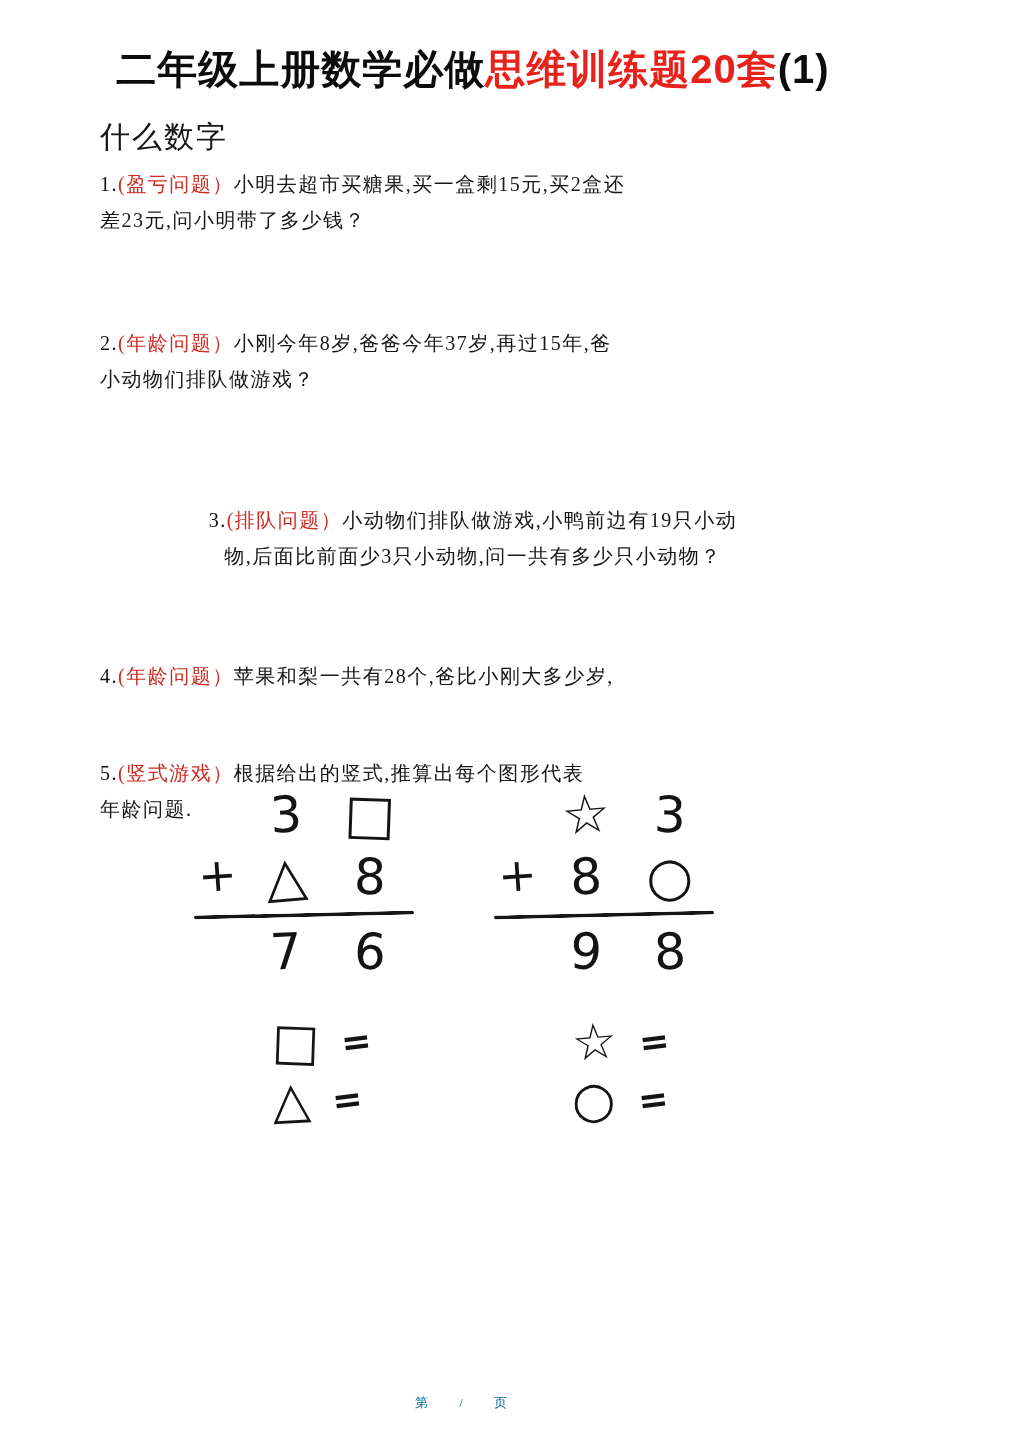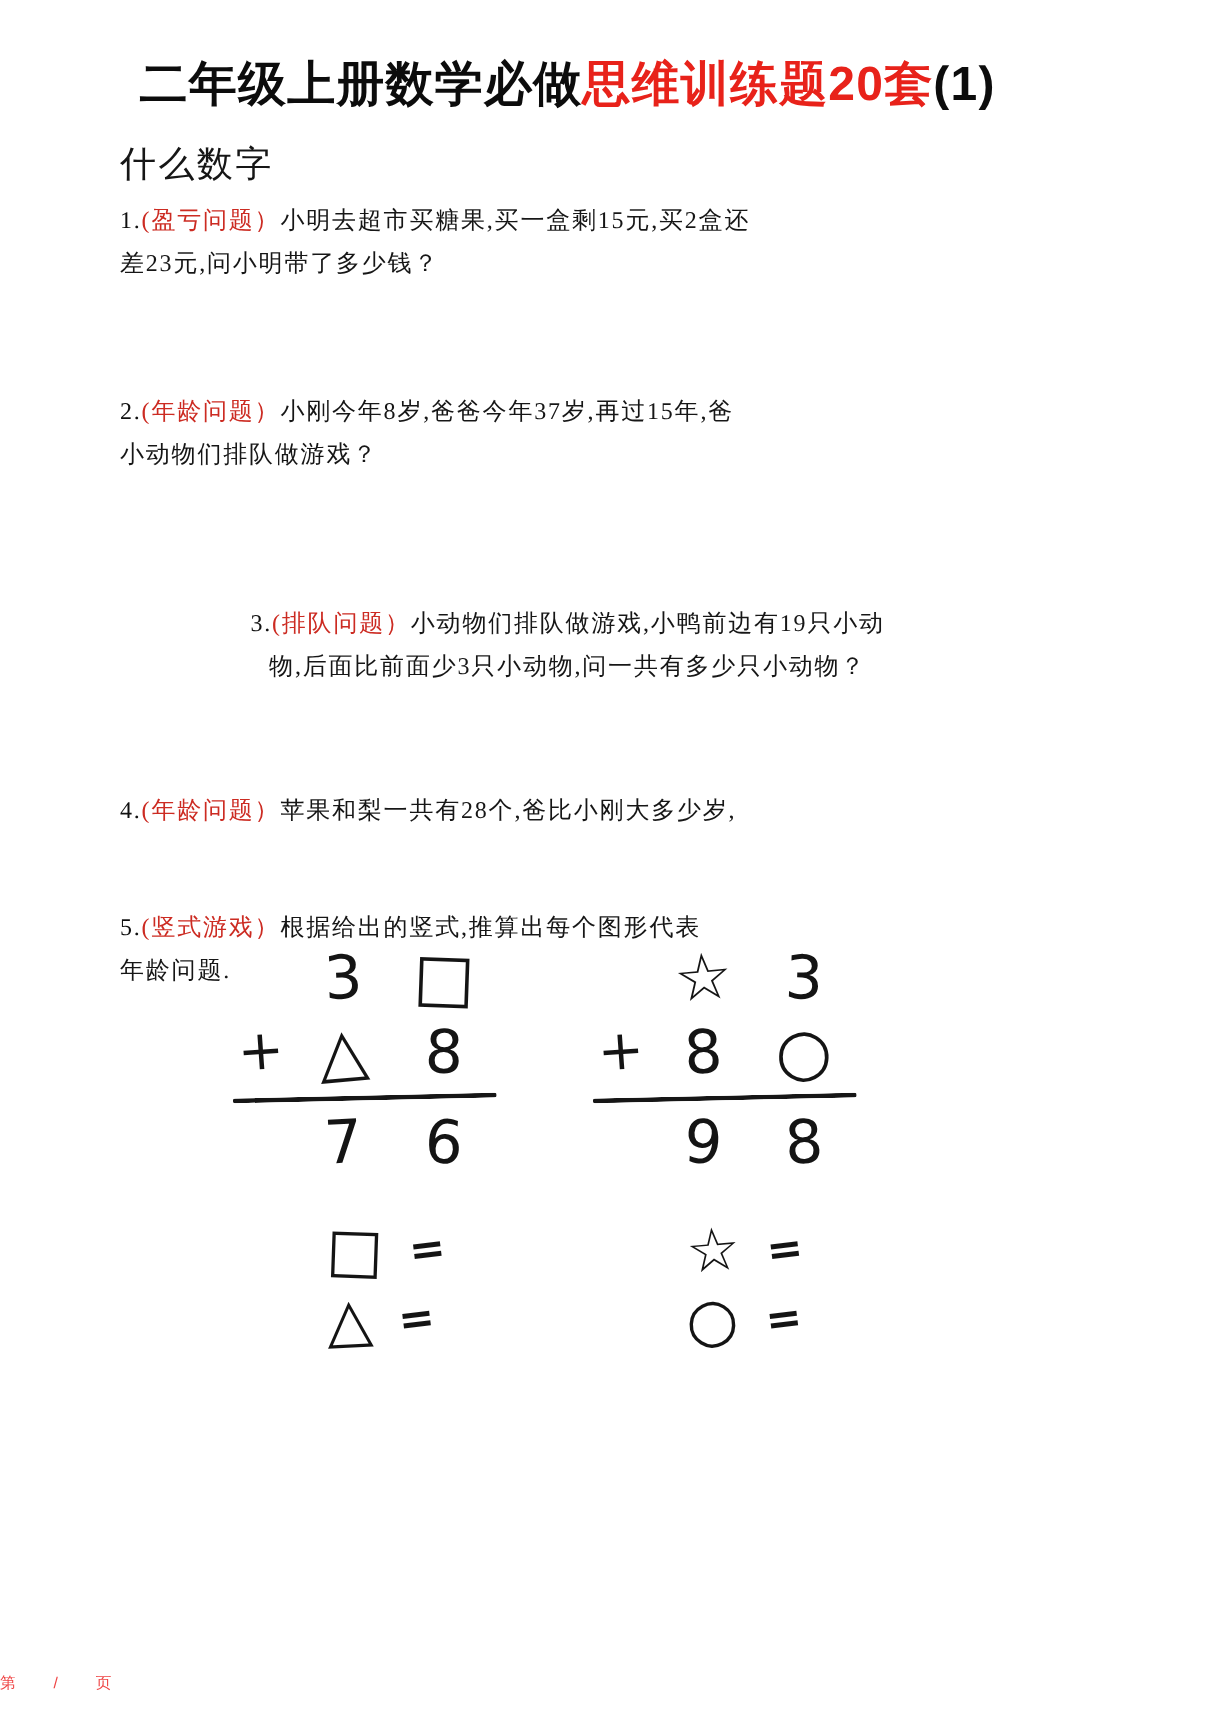--- a/index.html
+++ b/index.html
@@ -49,23 +49,23 @@
   }
   .unknowns{margin:30px 0 0 20px;}
   .unknown-row{display:flex;align-items:center;gap:22px;height:58px;}
   .unknown-row .shape{font-size:50px;display:inline-block;}
   .eq{font-size:36px;font-weight:bold;display:inline-block;transform:rotate(-7deg);letter-spacing:0;}
   .tl1{transform:rotate(-5deg);}
   .tl2{transform:rotate(4deg);}
   .tl3{transform:rotate(-3deg);}
   .tl4{transform:rotate(2deg);}
   .footer{
-    position:absolute;bottom:26px;left:0;right:0;text-align:left;
-    font-size:13px;letter-spacing:14px;color:#ef4444;
-    font-family:Liberation Sans, sans-serif;
+    position:absolute;bottom:26px;left:0;right:0;text-align:center;
+    font-size:13px;letter-spacing:14px;color:#0369a1;
+    font-family:Liberation Serif, serif;
   }
 </style>
 </head>
 <body>
 
 <div class="page">
   <div class="content">
 
     <h1 class="title"><span>二年级上册数学必做</span><span class="red">思维训练题20套</span><span>(1)</span></h1>
 

